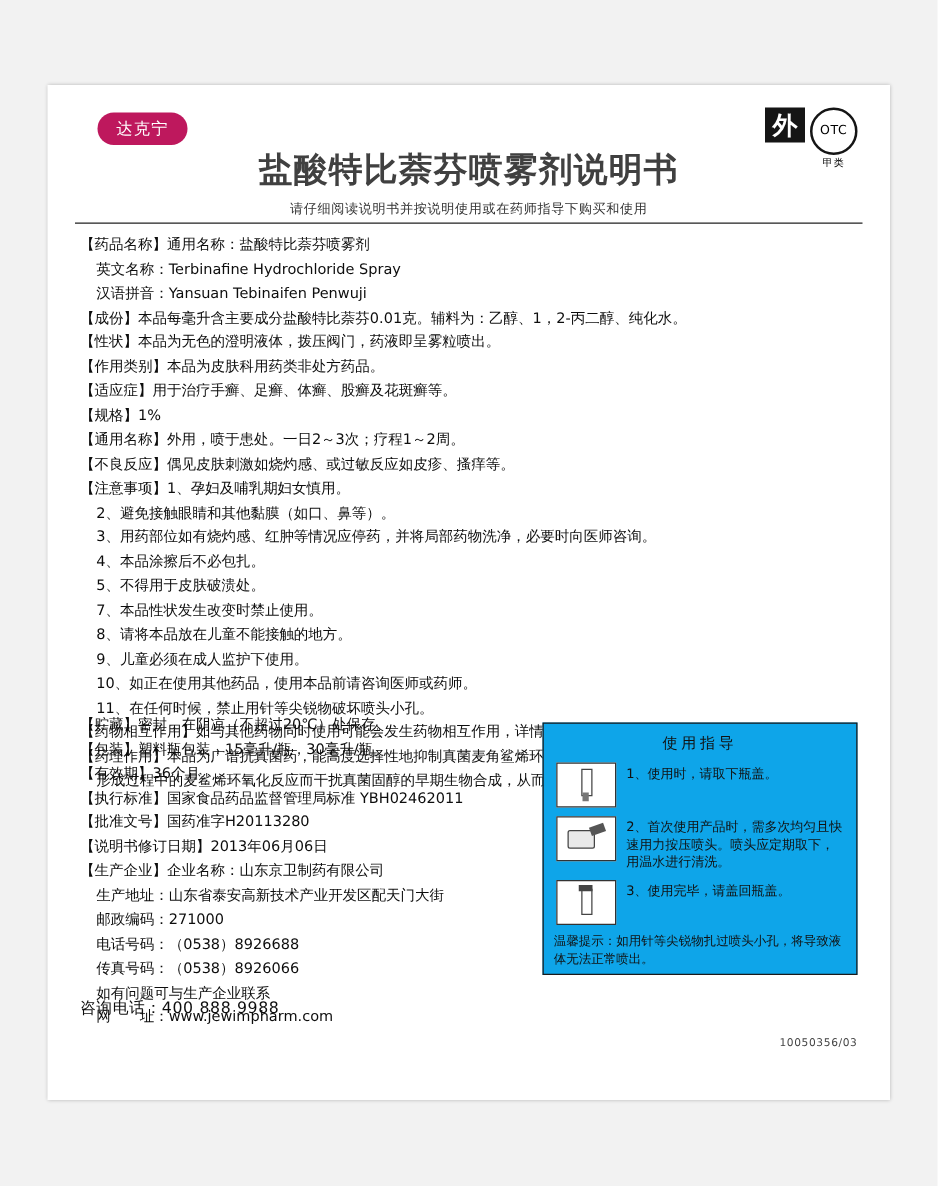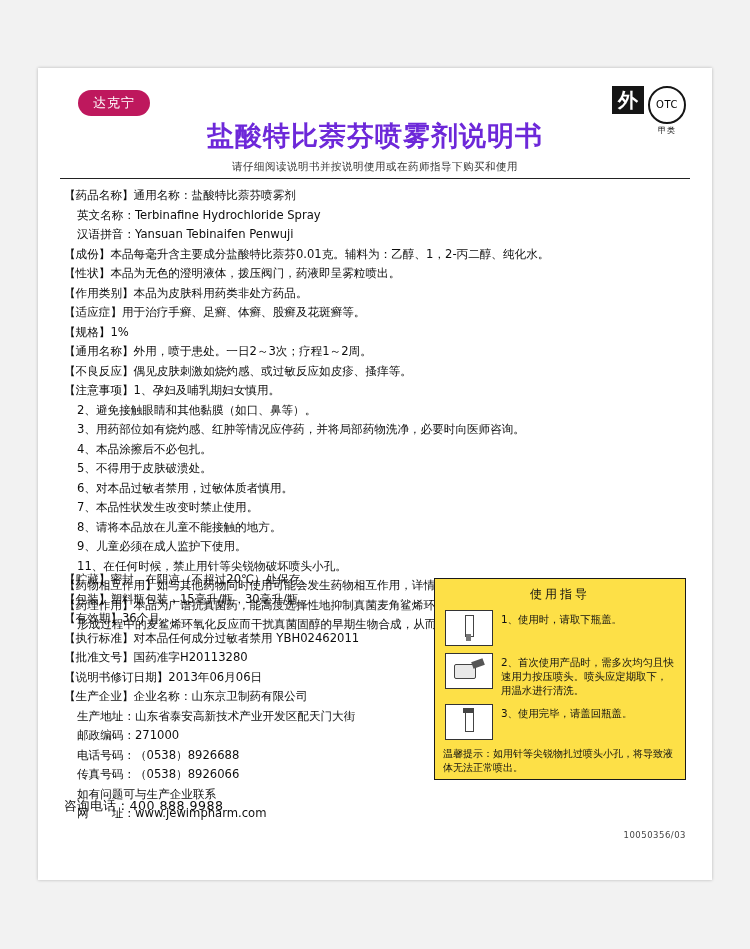--- a/index.html
+++ b/index.html
@@ -54,21 +54,21 @@
   .otc-circle .t{font-size:10px;font-weight:normal;letter-spacing:0.5px;}
   .otc-sub{
     font-size:8px;text-align:center;margin-top:1px;letter-spacing:1px;
   }
   .title{
     position:absolute;left:0;top:36px;width:630px;
     text-align:center;
     font-size:27px;
     font-weight:bold;
     letter-spacing:1px;
-    color:#6d28d9;
+    color:#404040;
   }
   .subtitle{
     position:absolute;left:0;top:78px;width:630px;
     text-align:center;
     font-size:10.5px;
     color:#333;
     letter-spacing:0.5px;
   }
   .rule{
     position:absolute;left:0;top:96px;width:630px;height:1px;background:#222;
@@ -88,21 +88,21 @@
     position:absolute;left:4px;top:488px;width:624px;
   }
   .leftcol{
     position:absolute;left:0;top:0;width:352px;
     font-size:11.6px;line-height:19.5px;color:#0d0d0d;
   }
   .guide{
     position:absolute;left:370px;top:8px;
     width:250px;height:200px;
     border:1px solid #1a1a1a;
-    background:#fde047;
+    background:#0ea5e9;
   }
   .guide-title{
     text-align:center;
     font-size:12px;
     margin-top:7px;
     letter-spacing:3px;
     color:#111;
   }
   .step{
     display:flex;align-items:flex-start;
@@ -171,36 +171,36 @@
         <div class="ln"><span class="sec">【作用类别】</span><span>本品为皮肤科用药类非处方药品。</span></div>
         <div class="ln"><span class="sec">【适应症】</span><span>用于治疗手癣、足癣、体癣、股癣及花斑癣等。</span></div>
         <div class="ln"><span class="sec">【规格】</span><span>1%</span></div>
         <div class="ln"><span class="sec">【通用名称】</span><span>外用，喷于患处。一日2～3次；疗程1～2周。</span></div>
         <div class="ln"><span class="sec">【不良反应】</span><span>偶见皮肤刺激如烧灼感、或过敏反应如皮疹、搔痒等。</span></div>
         <div class="ln"><span class="sec">【注意事项】</span><span>1、孕妇及哺乳期妇女慎用。</span></div>
         <div class="ln ind">2、避免接触眼睛和其他黏膜（如口、鼻等）。</div>
         <div class="ln ind">3、用药部位如有烧灼感、红肿等情况应停药，并将局部药物洗净，必要时向医师咨询。</div>
         <div class="ln ind">4、本品涂擦后不必包扎。</div>
         <div class="ln ind">5、不得用于皮肤破溃处。</div>
-        <div class="ln ind">6、对本品过敏者禁用，过敏体质者慎用。</div>
         <div class="ln ind">7、本品性状发生改变时禁止使用。</div>
         <div class="ln ind">8、请将本品放在儿童不能接触的地方。</div>
         <div class="ln ind">9、儿童必须在成人监护下使用。</div>
+        <div class="ln ind">10、如正在使用其他药品，使用本品前请咨询医师或药师。</div>
         <div class="ln ind">11、在任何时候，禁止用针等尖锐物破坏喷头小孔。</div>
         <div class="ln"><span class="sec">【药物相互作用】</span><span>如与其他药物同时使用可能会发生药物相互作用，详情请咨询医师或药师。</span></div>
         <div class="ln"><span class="sec">【药理作用】</span><span>本品为广谱抗真菌药，能高度选择性地抑制真菌麦角鲨烯环氧化酶，阻断真菌细胞膜</span></div>
         <div class="ln ind">形成过程中的麦鲨烯环氧化反应而干扰真菌固醇的早期生物合成，从而发挥抑制和杀灭真菌的作用。</div>
       </div>
 
     <div class="lower">
       <div class="leftcol" id="lower-sections">
           <div class="ln"><span class="sec">【贮藏】</span><span>密封，在阴凉（不超过20℃）处保存。</span></div>
           <div class="ln"><span class="sec">【包装】</span><span>塑料瓶包装，15毫升/瓶，30毫升/瓶。</span></div>
           <div class="ln"><span class="sec">【有效期】</span><span>36个月。</span></div>
-          <div class="ln"><span class="sec">【执行标准】</span><span>对本品任何成分过敏者禁用 YBH02462011</span></div>
+          <div class="ln"><span class="sec">【执行标准】</span><span>国家食品药品监督管理局标准 YBH02462011</span></div>
           <div class="ln"><span class="sec">【批准文号】</span><span>国药准字H20113280</span></div>
           <div class="ln"><span class="sec">【说明书修订日期】</span><span>2013年06月06日</span></div>
           <div class="ln"><span class="sec">【生产企业】</span><span>企业名称：山东京卫制药有限公司</span></div>
           <div class="ln ind">生产地址：山东省泰安高新技术产业开发区配天门大街</div>
           <div class="ln ind">邮政编码：271000</div>
           <div class="ln ind">电话号码：（0538）8926688</div>
           <div class="ln ind">传真号码：（0538）8926066</div>
           <div class="ln ind">如有问题可与生产企业联系</div>
           <div class="ln ind">网　　址：www.jewimpharm.com</div>
         </div>

